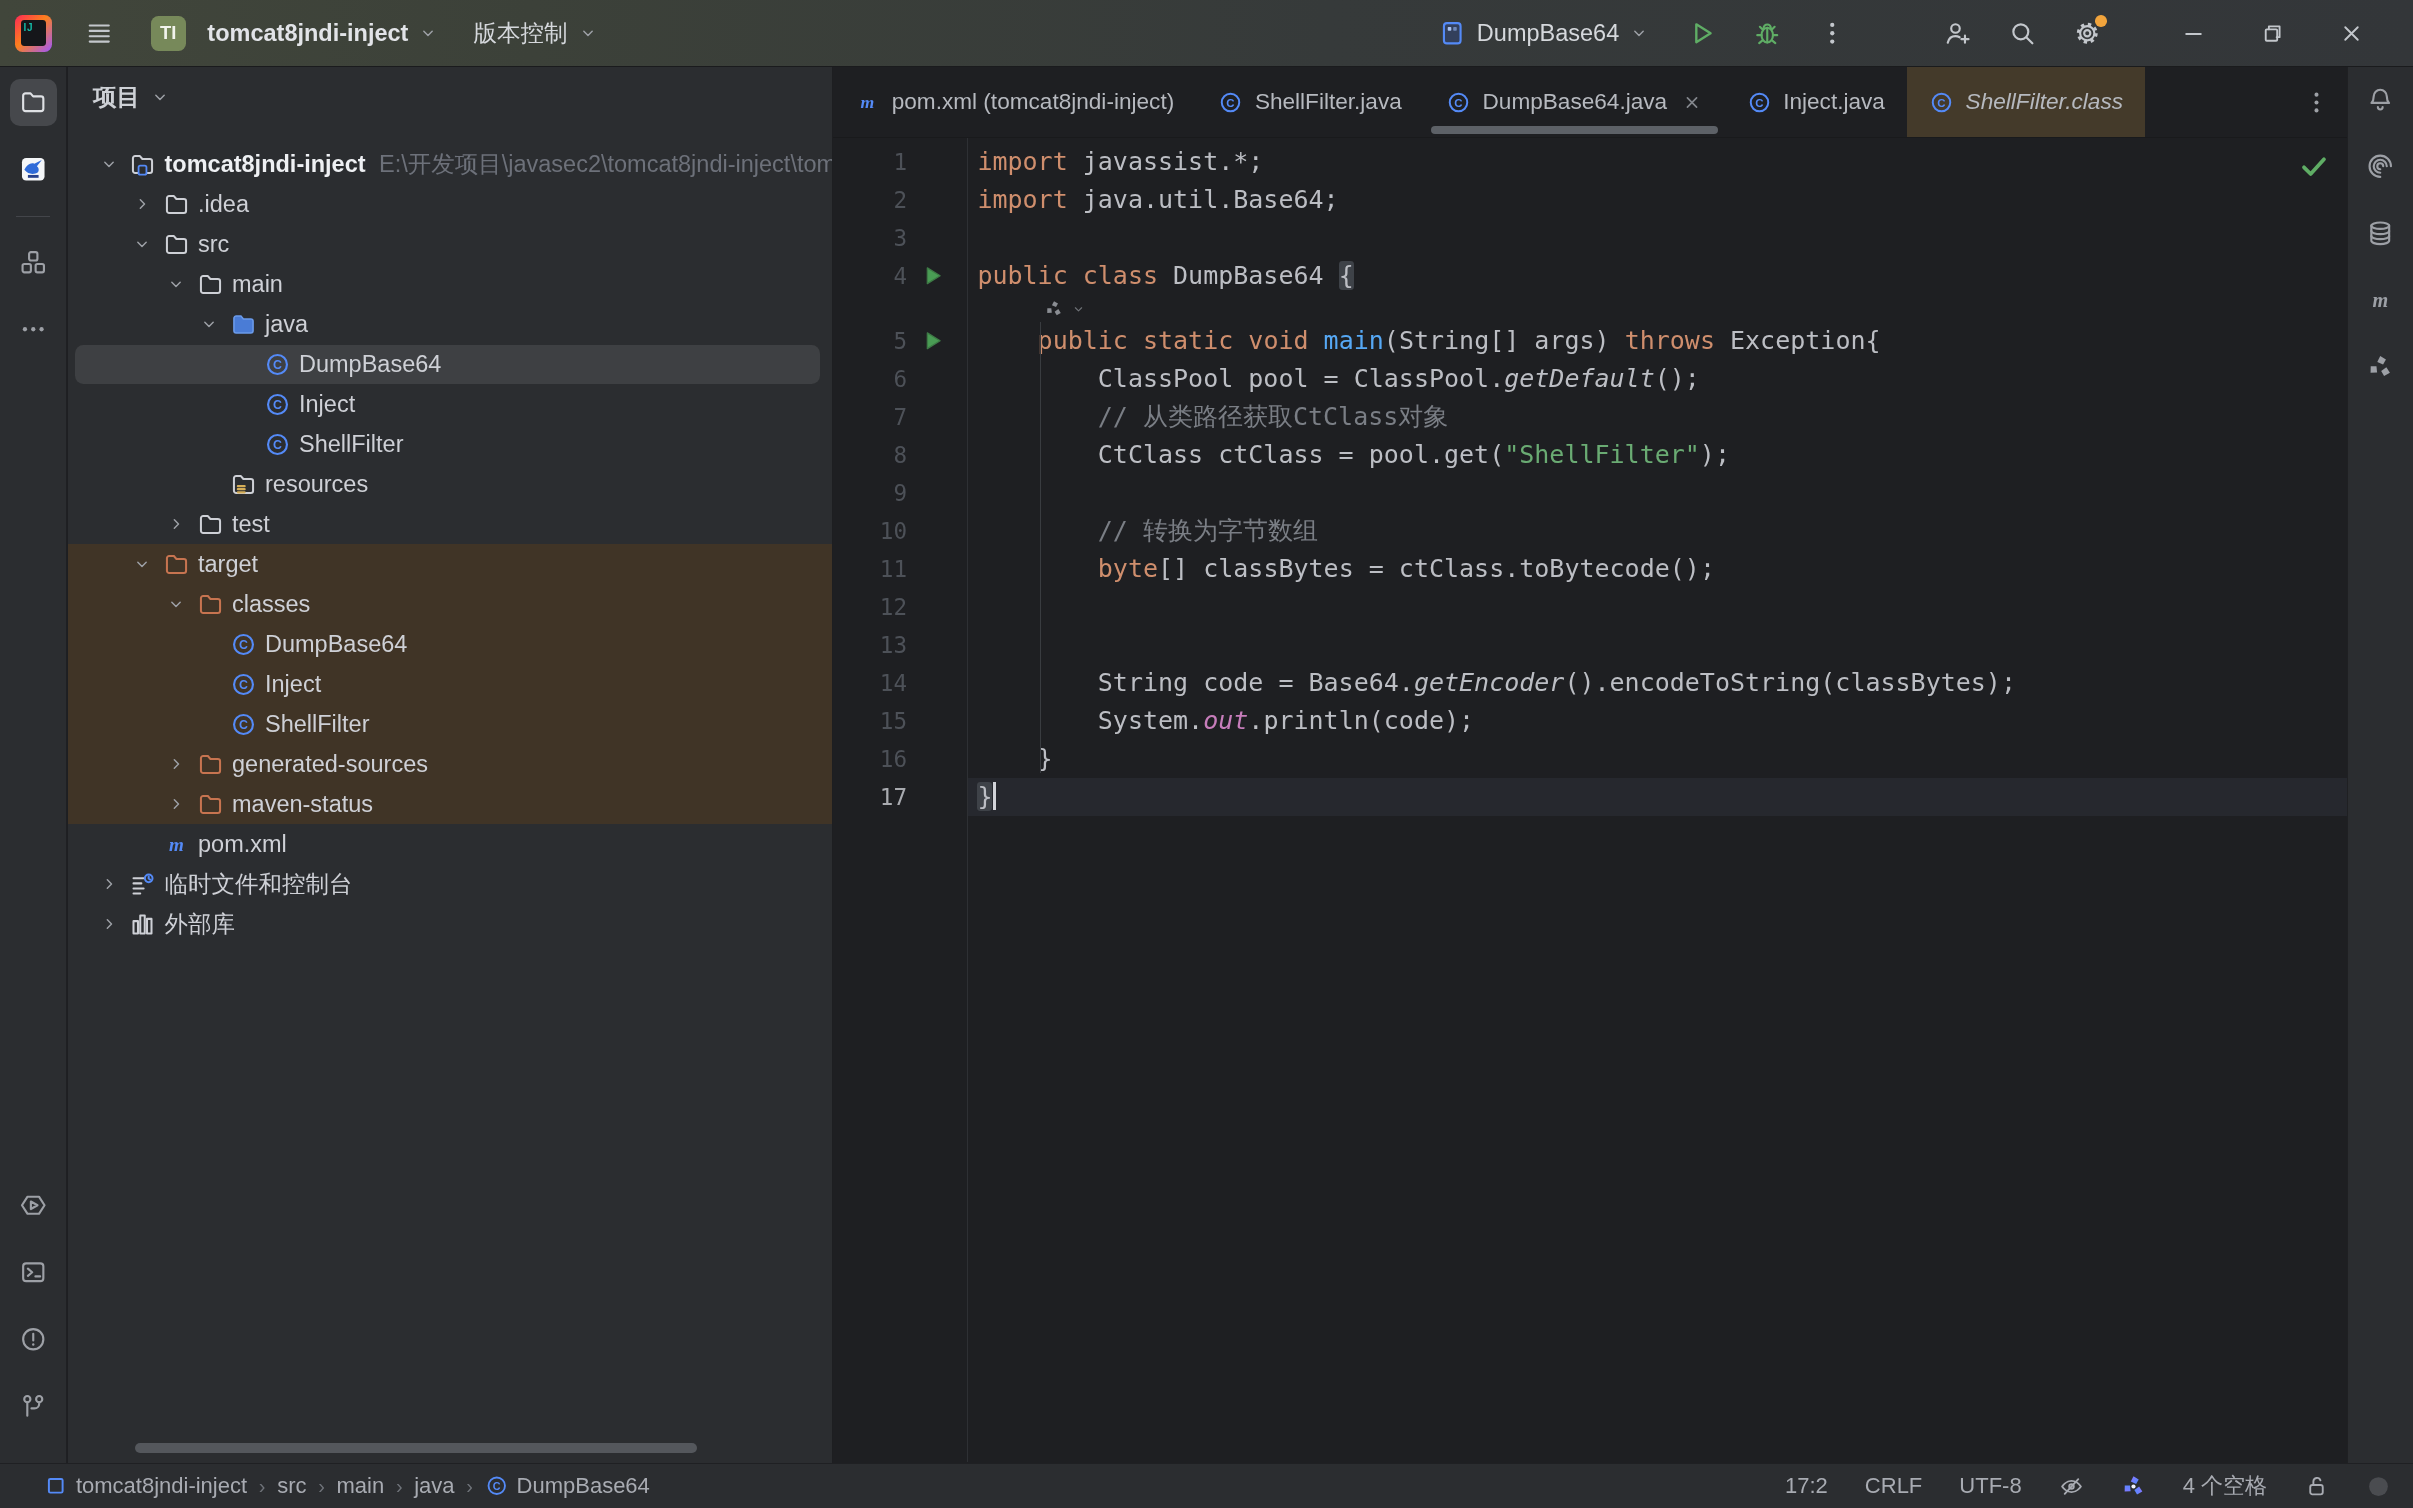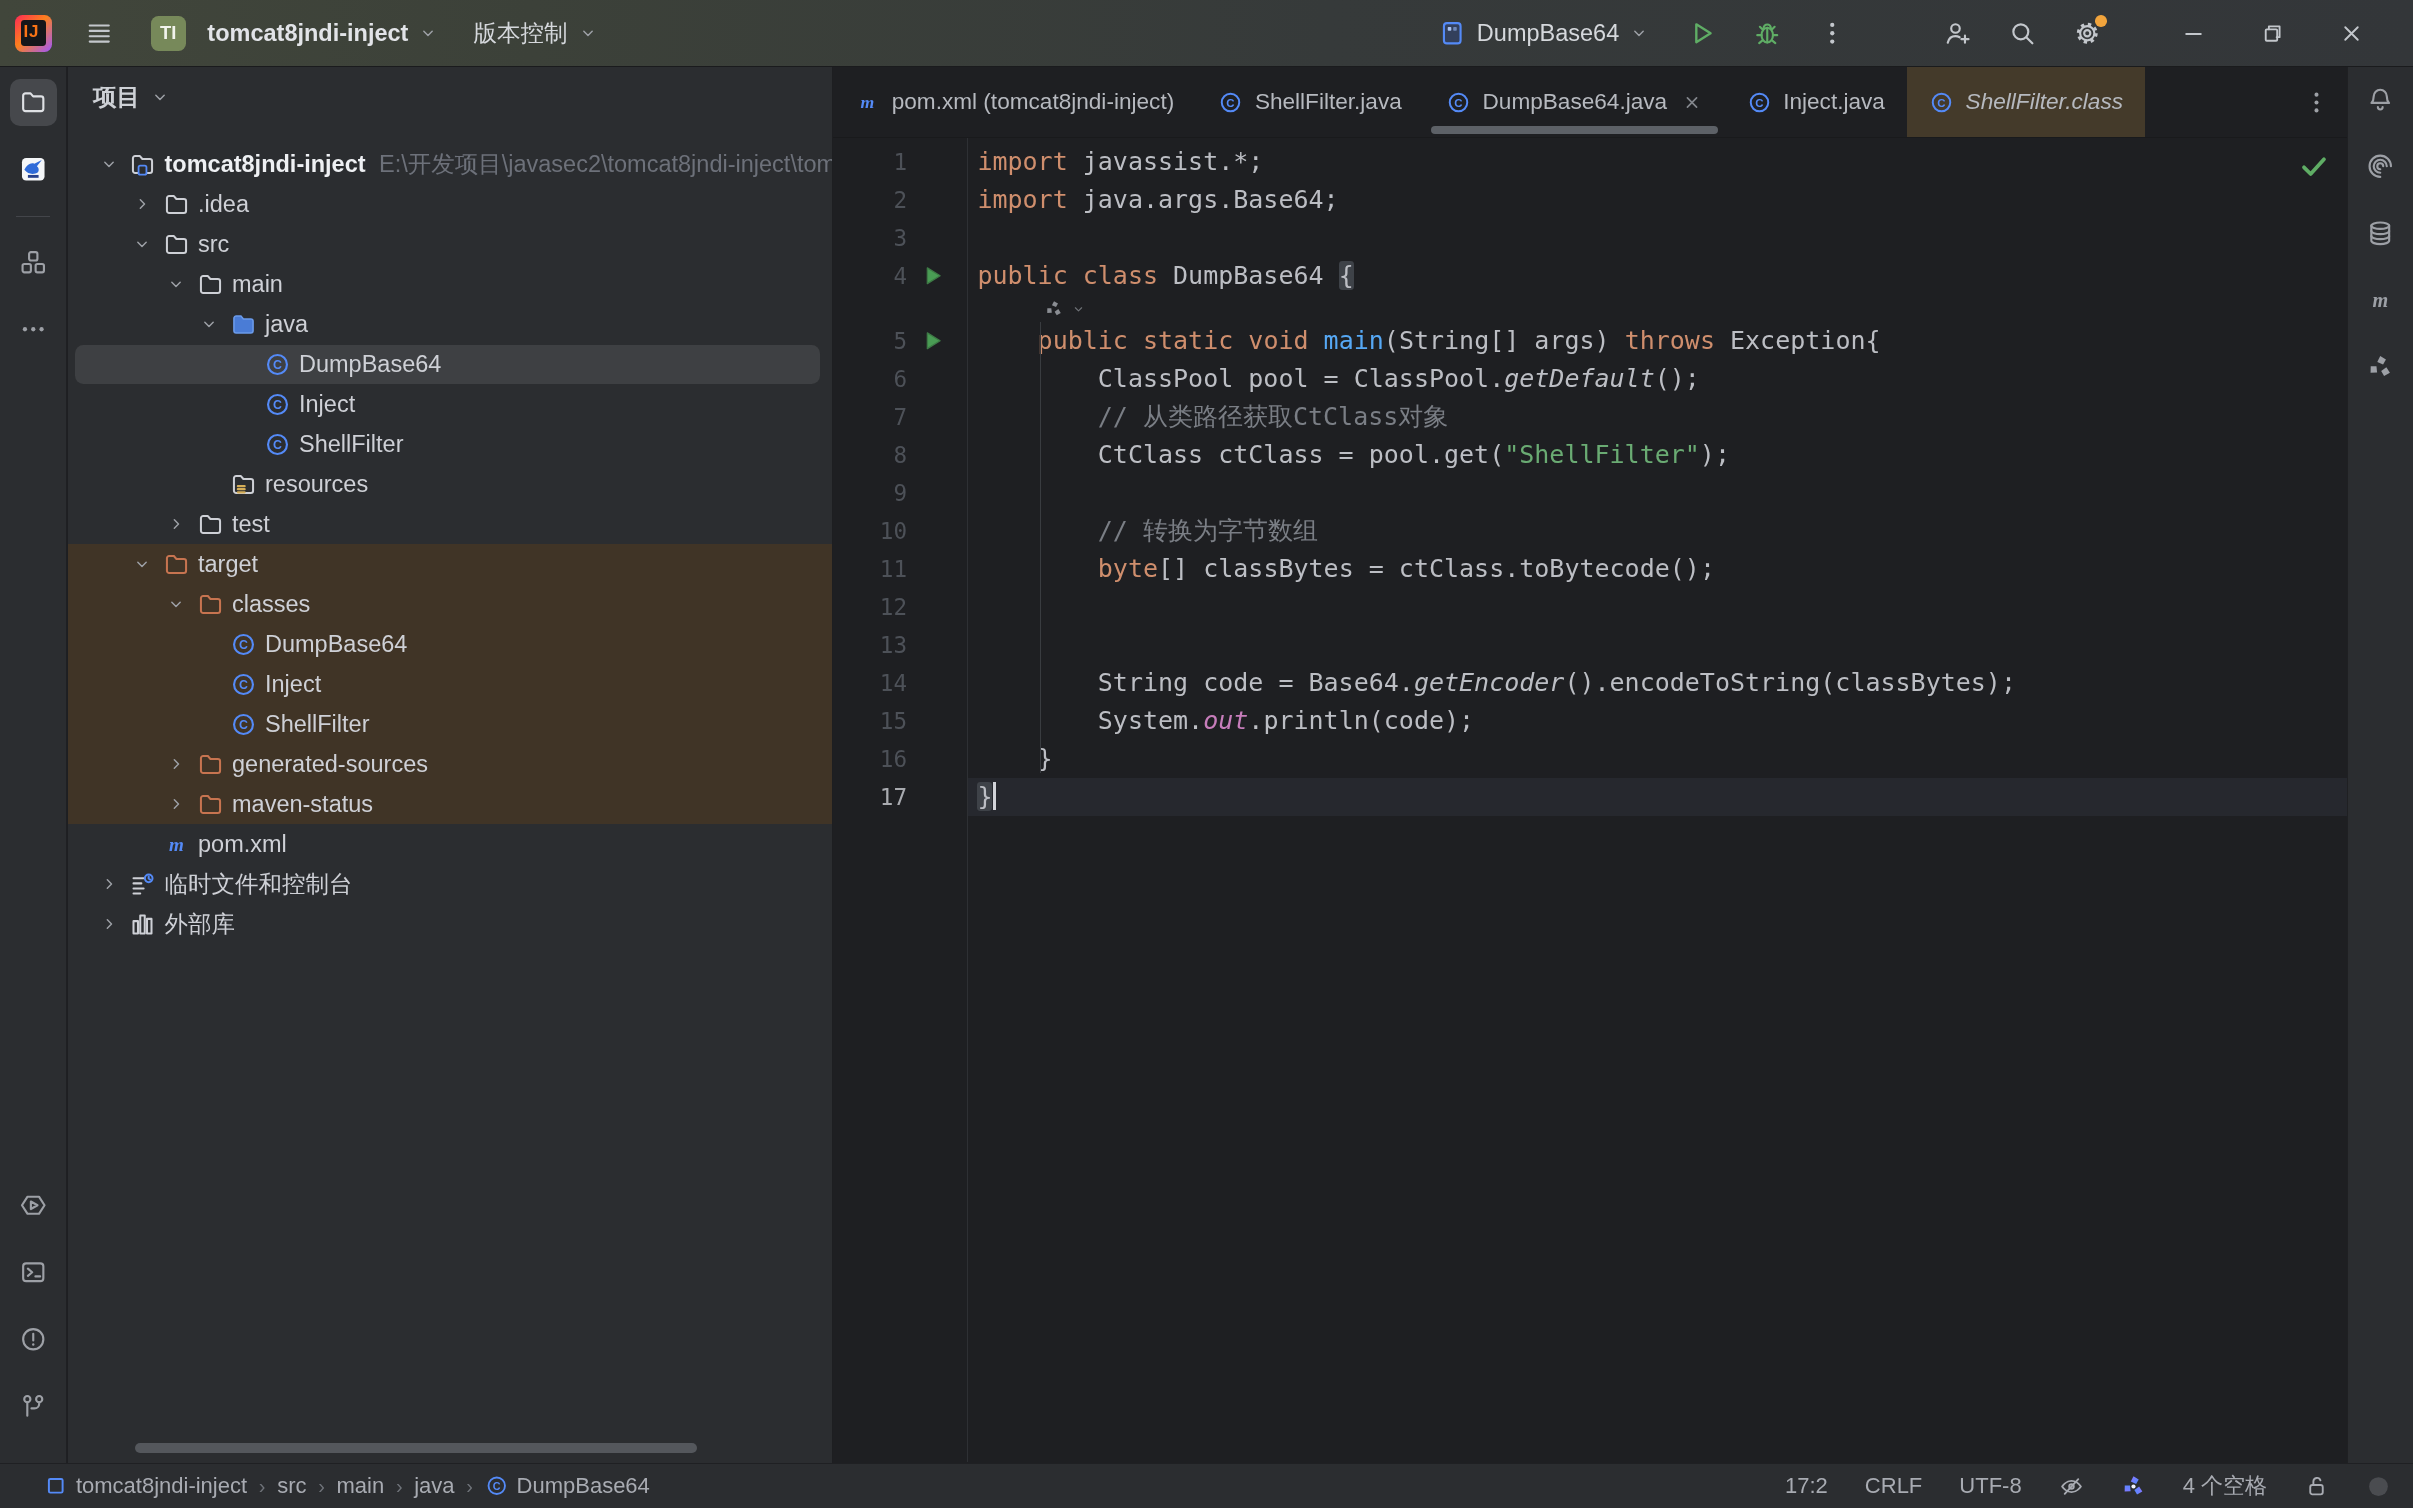--- a/index.html
+++ b/index.html
@@ -8,22 +8,22 @@
        font-family:"Liberation Sans", sans-serif;color:#bcbec4;-webkit-font-smoothing:antialiased;}
 
   
   #titlebar{position:absolute;left:0;top:0;width:2413px;height:67px;display:flex;align-items:center;
     padding:0 22px 0 15px;
     background:linear-gradient(90deg,#41463b 0%,#3c4139 22%,#363a3a 55%,#333639 100%);
     border-bottom:0.8px solid #1a1b1d;}
   .tb-btn{display:flex;align-items:center;gap:10px;padding:0 11.7px;height:47px;border-radius:8.4px;color:#d5d8dc;font-size:23.5px;}
   #ide-logo{width:37px;height:37px;border-radius:7.5px;margin-right:15px;
     background:linear-gradient(135deg,#fe2857 0%,#fc801d 45%,#9e57ff 100%);position:relative;}
-  #ide-logo .inner{position:absolute;inset:5.9px;background:#15161a;border-radius:3.4px;color:#f97316;
-    font-size:17px;font-weight:bold;display:flex;align-items:flex-start;justify-content:flex-start;padding:1.7px 0 0 2.5px;letter-spacing:0.8px;}
+  #ide-logo .inner{position:absolute;inset:5.9px;background:#15161a;border-radius:3.4px;color:#14b8a6;
+    font-size:10px;font-weight:bold;display:flex;align-items:flex-start;justify-content:flex-start;padding:1.7px 0 0 2.5px;letter-spacing:0.8px;}
   #proj-badge{width:35px;height:35px;border-radius:7.5px;background:#77895a;color:#f2f4ec;font-weight:bold;
     font-size:18.4px;display:flex;align-items:center;justify-content:center;margin-right:11.7px;}
   #proj-name{font-weight:600;color:#e2e4e8;}
   .chev{color:#9da0a6;}
   #tb-right{margin-left:auto;display:flex;align-items:center;}
   .ic{display:inline-flex;align-items:center;justify-content:center;}
   .ic svg{display:block;}
   .tb-ic{width:28.5px;height:28.5px;color:#c3c7cc;margin:0 18.4px;position:relative;}
   .tb-ic.green{color:#5fad65;}
   .win-ic{width:25px;height:25px;color:#c3c7cc;margin:0 27px;}
@@ -598,21 +598,21 @@
       <div id="indent-guide"></div>
       <div id="code-lines">
           <div class="line">
             <span class="ln">1</span>
             <span class="runc"></span>
             <span class="code"><span class="s-kw">import</span><span class="s-pl"> javassist.*;</span></span>
           </div>
           <div class="line">
             <span class="ln">2</span>
             <span class="runc"></span>
-            <span class="code"><span class="s-kw">import</span><span class="s-pl"> java.args.Base64;</span></span>
+            <span class="code"><span class="s-kw">import</span><span class="s-pl"> java.util.Base64;</span></span>
           </div>
           <div class="line">
             <span class="ln">3</span>
             <span class="runc"></span>
             <span class="code"></span>
           </div>
           <div class="line">
             <span class="ln">4</span>
             <span class="runc">
               <svg viewBox="0 0 24 24">

